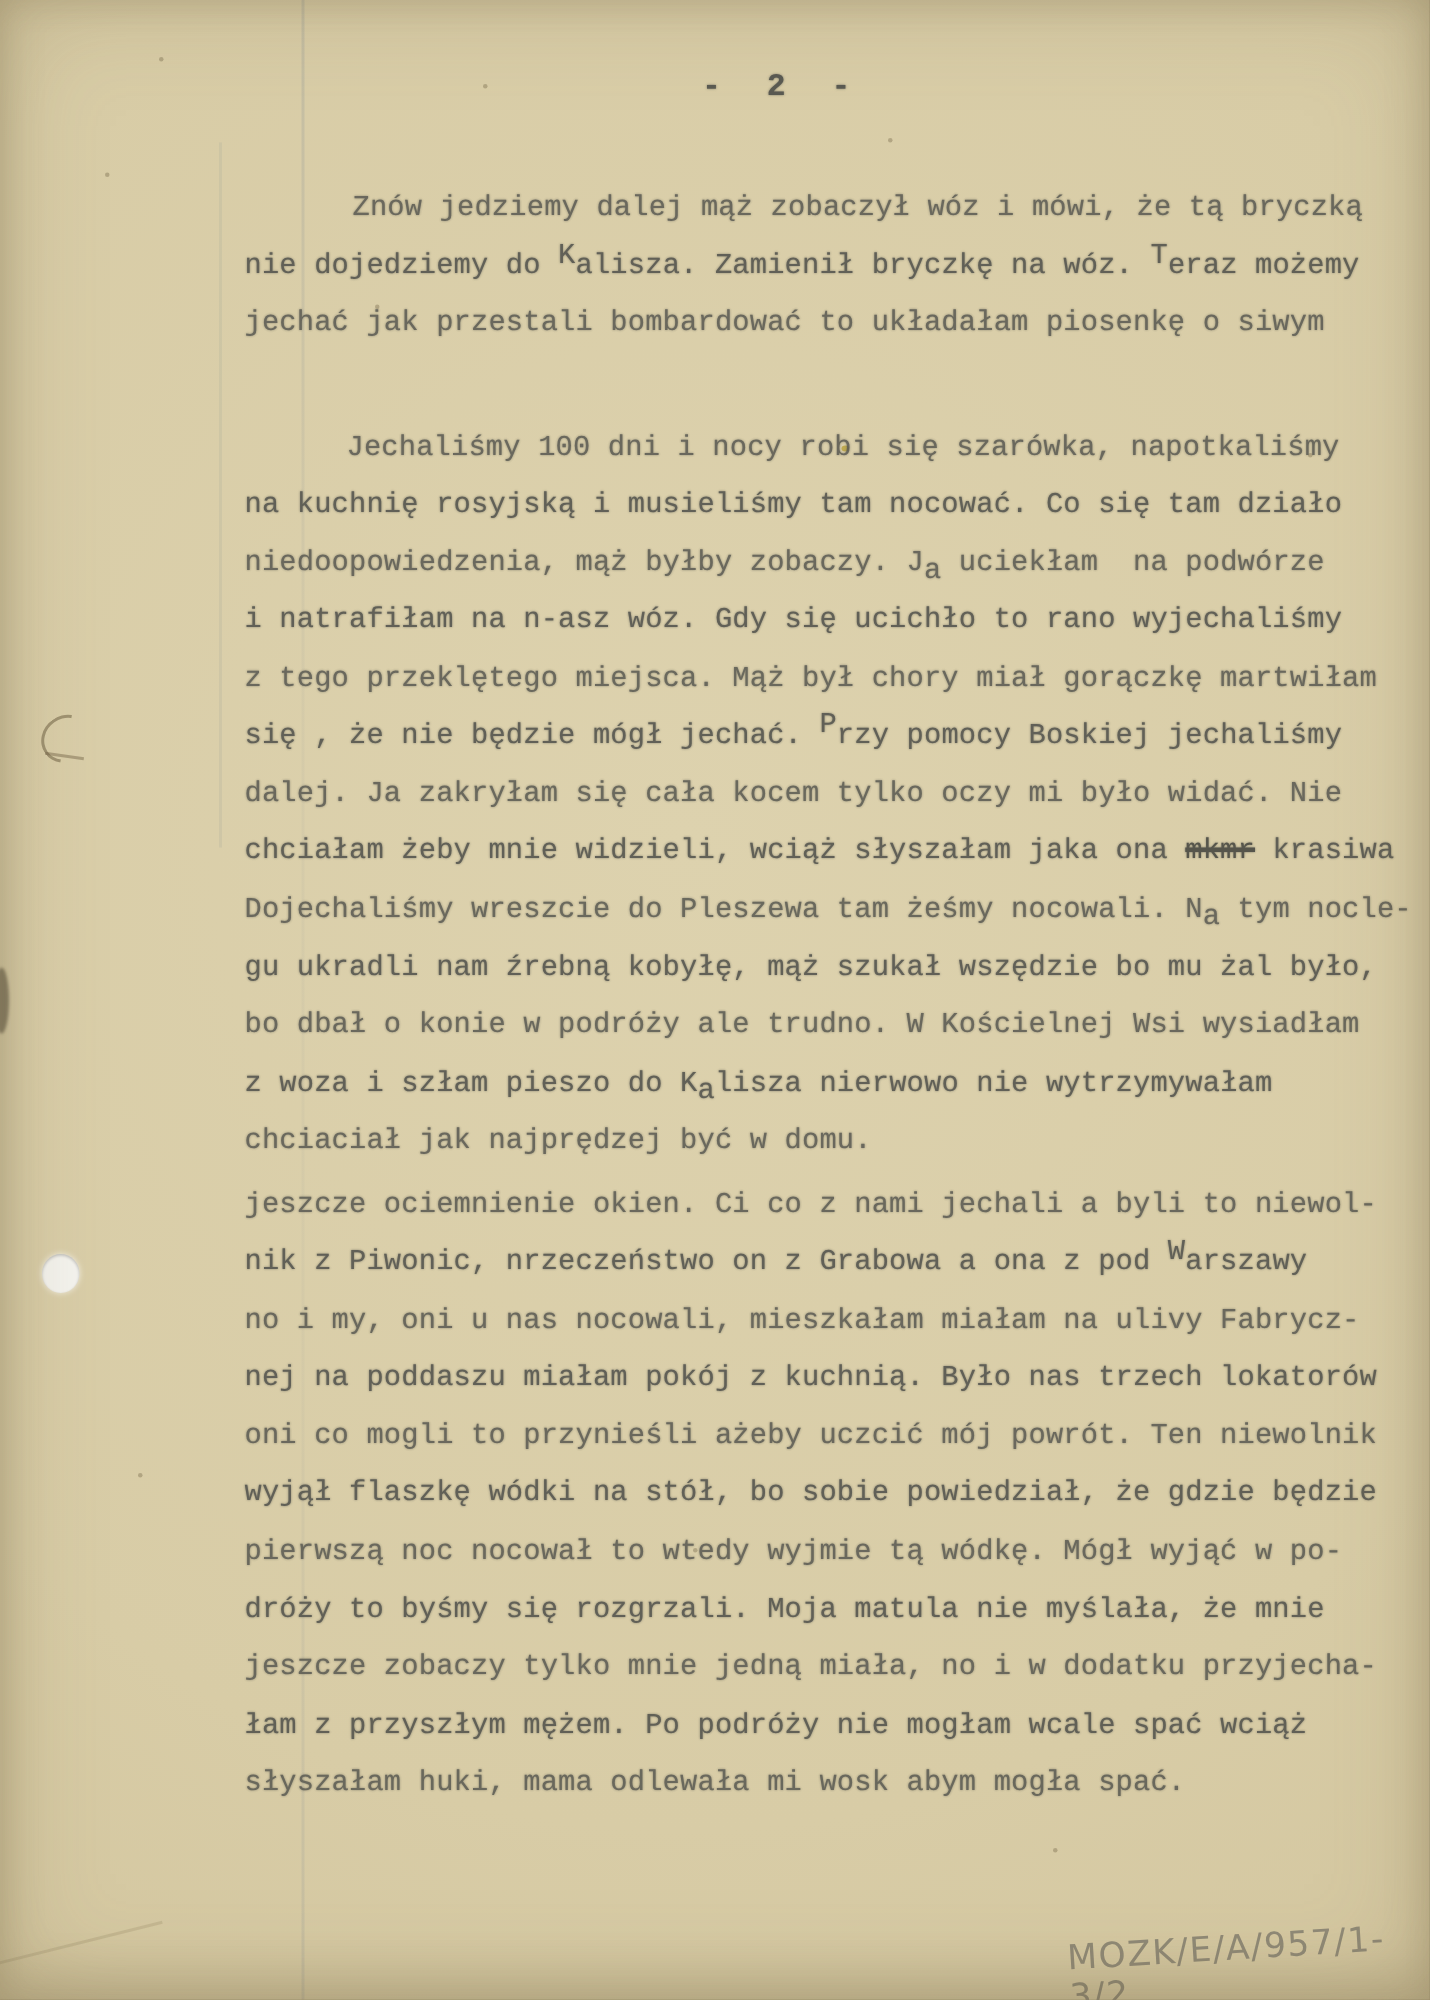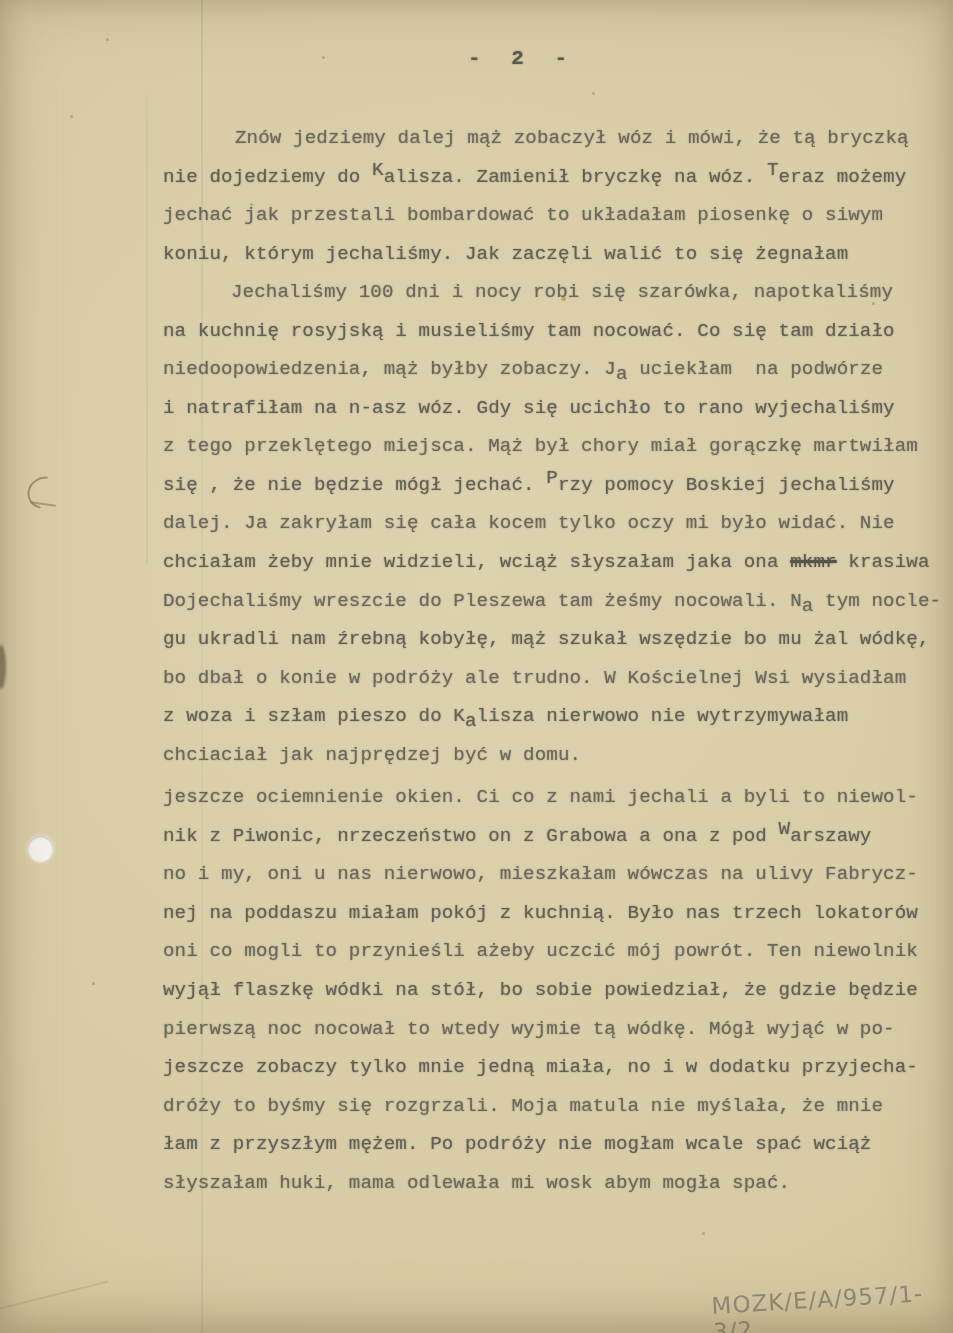--- a/index.html
+++ b/index.html
@@ -179,47 +179,46 @@
   <span class="speck" style="left:592px;top:92px"></span>
   <span class="speck yellow" style="left:561px;top:297px"></span>
 
   <div class="page-number">- 2 -</div>
 
   <div class="typed-text">
       <div>
         <div class="typed-line" style="padding-left: 72px;"><span>Znów jedziemy dalej mąż zobaczył wóz i mówi, że tą bryczką</span></div>
         <div class="typed-line"><span>nie dojedziemy do </span><span class="seg-sup">K</span><span>alisza. Zamienił bryczkę na wóz. </span><span class="seg-sup">T</span><span>eraz możemy</span></div>
         <div class="typed-line"><span>jechać jak przestali bombardować to układałam piosenkę o siwym</span></div>
-        <div class="typed-line"><span>koniu, którym jechaliśmy. Jak zaczęli walić to się żegnałam</span></div>
       </div>
       <div>
-        <div class="typed-line" style="padding-left: 68px;"><span>Jechaliśmy 100 dni i nocy robi się szarówka, napotkaliśmy</span></div>
+        <div class="typed-line" style="padding-left: 68px; margin-top: 44px;"><span>Jechaliśmy 100 dni i nocy robi się szarówka, napotkaliśmy</span></div>
         <div class="typed-line"><span>na kuchnię rosyjską i musieliśmy tam nocować. Co się tam działo</span></div>
         <div class="typed-line"><span>niedoopowiedzenia, mąż byłby zobaczy. J</span><span class="seg-sub">a</span><span> uciekłam  na podwórze</span></div>
         <div class="typed-line"><span>i natrafiłam na n-asz wóz. Gdy się ucichło to rano wyjechaliśmy</span></div>
         <div class="typed-line"><span>z tego przeklętego miejsca. Mąż był chory miał gorączkę martwiłam</span></div>
         <div class="typed-line"><span>się , że nie będzie mógł jechać. </span><span class="seg-sup">P</span><span>rzy pomocy Boskiej jechaliśmy</span></div>
         <div class="typed-line"><span>dalej. Ja zakryłam się cała kocem tylko oczy mi było widać. Nie</span></div>
         <div class="typed-line"><span>chciałam żeby mnie widzieli, wciąż słyszałam jaka ona </span><span class="seg-struck">mkmr</span><span> krasiwa</span></div>
         <div class="typed-line"><span>Dojechaliśmy wreszcie do Pleszewa tam żeśmy nocowali. N</span><span class="seg-sub">a</span><span> tym nocle-</span></div>
-        <div class="typed-line"><span>gu ukradli nam źrebną kobyłę, mąż szukał wszędzie bo mu żal wódkę,</span></div>
+        <div class="typed-line"><span>gu ukradli nam źrebną kobyłę, mąż szukał wszędzie bo mu żal było,</span></div>
         <div class="typed-line"><span>bo dbał o konie w podróży ale trudno. W Kościelnej Wsi wysiadłam</span></div>
         <div class="typed-line"><span>z woza i szłam pieszo do K</span><span class="seg-sub">a</span><span>lisza nierwowo nie wytrzymywałam</span></div>
         <div class="typed-line"><span>chciaciał jak najprędzej być w domu.</span></div>
       </div>
       <div style="margin-top: 4px;">
         <div class="typed-line"><span>jeszcze ociemnienie okien. Ci co z nami jechali a byli to niewol-</span></div>
         <div class="typed-line"><span>nik z Piwonic, nrzeczeństwo on z Grabowa a ona z pod </span><span class="seg-sup">W</span><span>arszawy</span></div>
-        <div class="typed-line"><span>no i my, oni u nas nierwowo, mieszkałam wówczas na ulivy Fabrycz-</span></div>
+        <div class="typed-line"><span>no i my, oni u nas nocowali, mieszkałam miałam na ulivy Fabrycz-</span></div>
         <div class="typed-line"><span>nej na poddaszu miałam pokój z kuchnią. Było nas trzech lokatorów</span></div>
         <div class="typed-line"><span>oni co mogli to przynieśli ażeby uczcić mój powrót. Ten niewolnik</span></div>
         <div class="typed-line"><span>wyjął flaszkę wódki na stół, bo sobie powiedział, że gdzie będzie</span></div>
         <div class="typed-line"><span>pierwszą noc nocował to wtedy wyjmie tą wódkę. Mógł wyjąć w po-</span></div>
+        <div class="typed-line"><span>dróży to byśmy się rozgrzali. Moja matula nie myślała, że mnie</span></div>
         <div class="typed-line"><span>jeszcze zobaczy tylko mnie jedną miała, no i w dodatku przyjecha-</span></div>
-        <div class="typed-line"><span>dróży to byśmy się rozgrzali. Moja matula nie myślała, że mnie</span></div>
         <div class="typed-line"><span>łam z przyszłym mężem. Po podróży nie mogłam wcale spać wciąż</span></div>
         <div class="typed-line"><span>słyszałam huki, mama odlewała mi wosk abym mogła spać.</span></div>
       </div>
     </div>
 
   <div class="archival-ref">MOZK/E/A/957/1-3/2</div>
 
   <div class="vignette"></div>
 </div>
 

